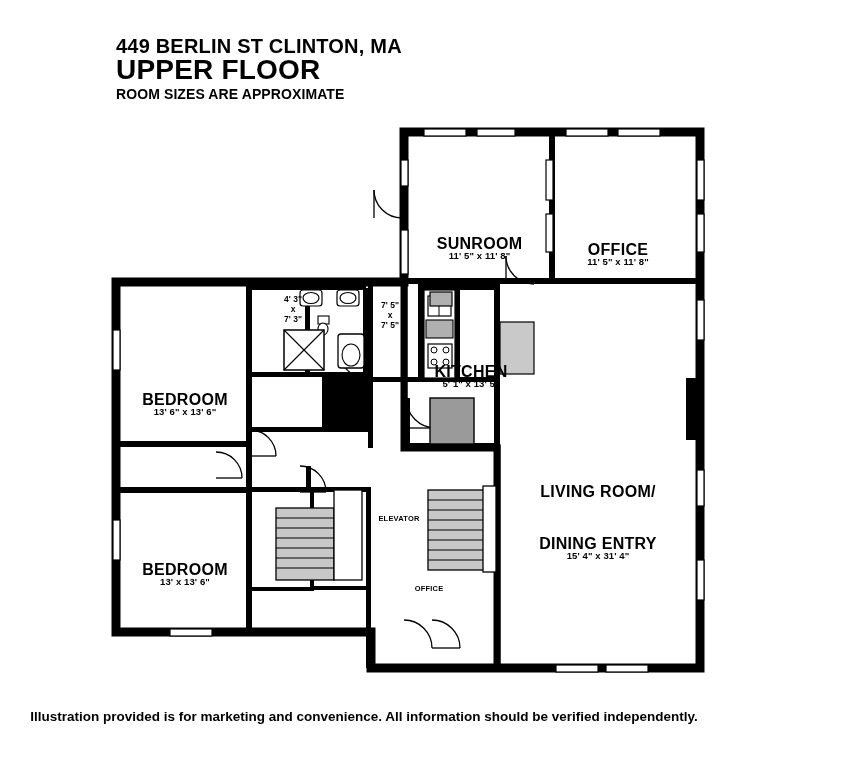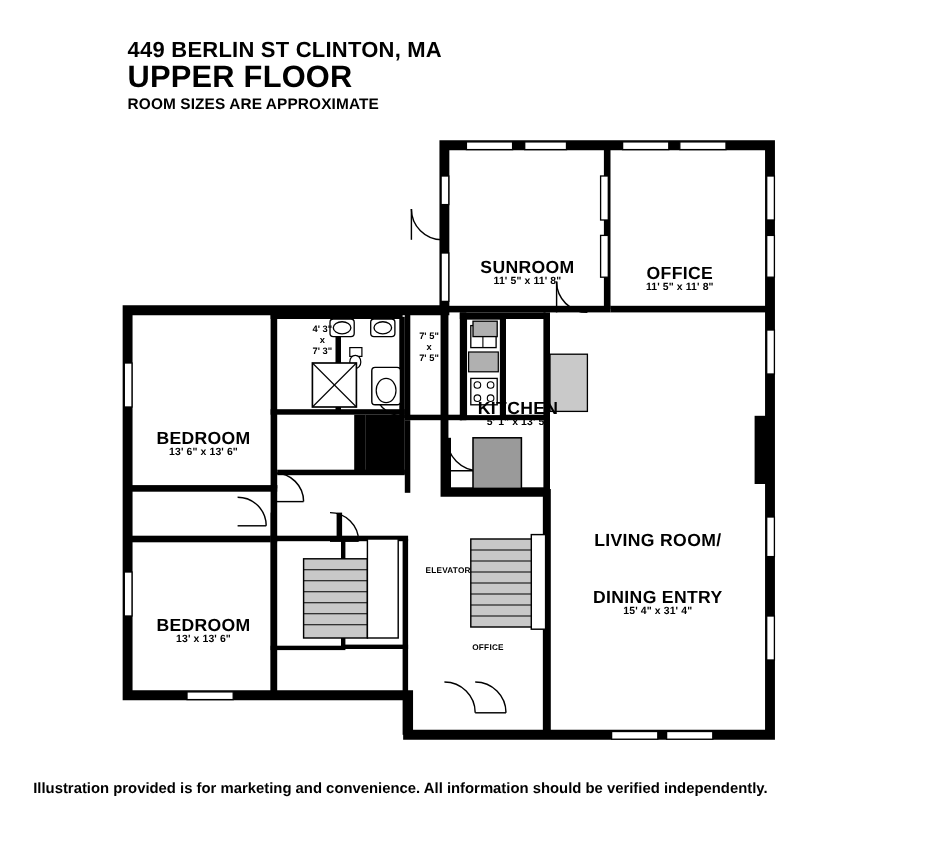--- a/index.html
+++ b/index.html
@@ -74,21 +74,21 @@
   }
   .small-label {
     position: absolute;
     text-align: center;
     font-size: 8.5px;
     font-weight: bold;
     line-height: 10px;
   }
   .tiny-label {
     position: absolute;
-    text-align: right;
+    text-align: center;
     font-size: 7.5px;
     font-weight: bold;
     line-height: 9px;
     letter-spacing: 0.2px;
   }
 </style>
 </head>
 <body>
 
 <svg id="plan" viewBox="0 0 864 768">

